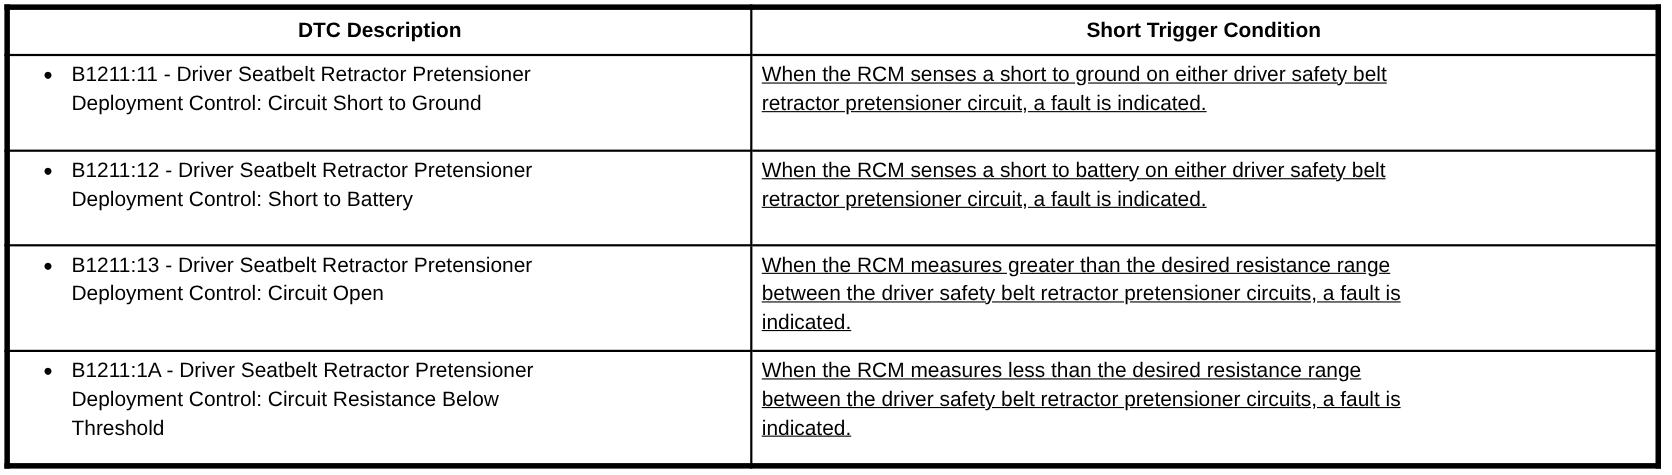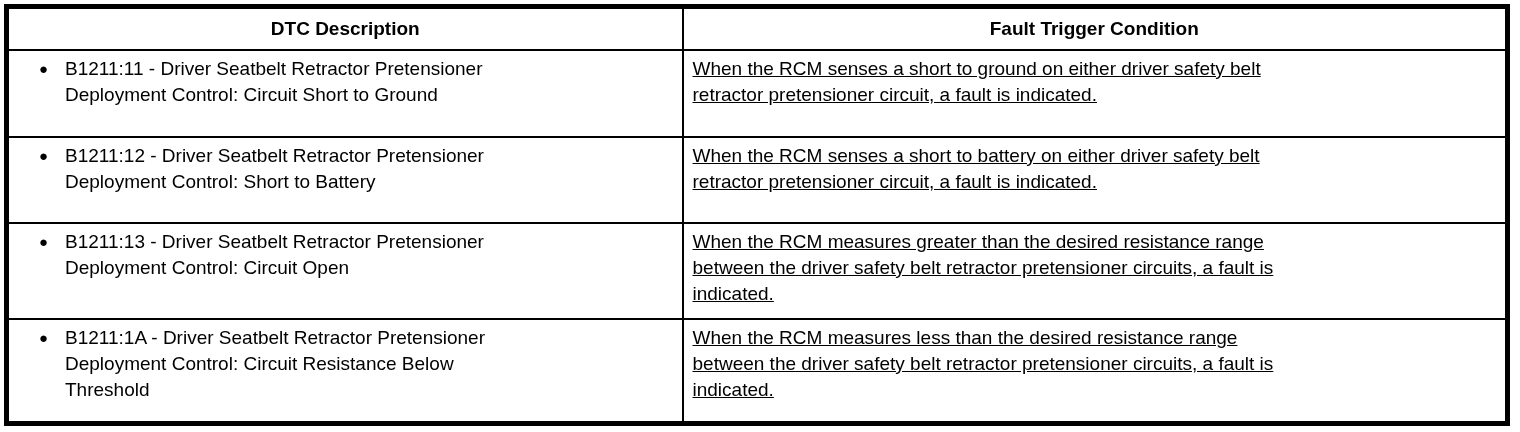--- a/index.html
+++ b/index.html
@@ -69,21 +69,21 @@
   }
 </style>
 </head>
 <body>
 
 <div class="page">
   <table class="dtc-table">
     <thead>
       <tr class="header-row">
         <th class="col-dtc">DTC Description</th>
-        <th class="col-fault">Fault Trigger Condition</th>
+        <th class="col-fault">Short Trigger Condition</th>
       </tr>
     </thead>
     <tbody>
       <tr class="row-0">
         <td class="dtc-cell">
           <div class="cell-inner">
             <span class="bullet">●</span>
             <span class="cell-text">B1211:11 - Driver Seatbelt Retractor Pretensioner
 Deployment Control: Circuit Short to Ground</span>
           </div>

